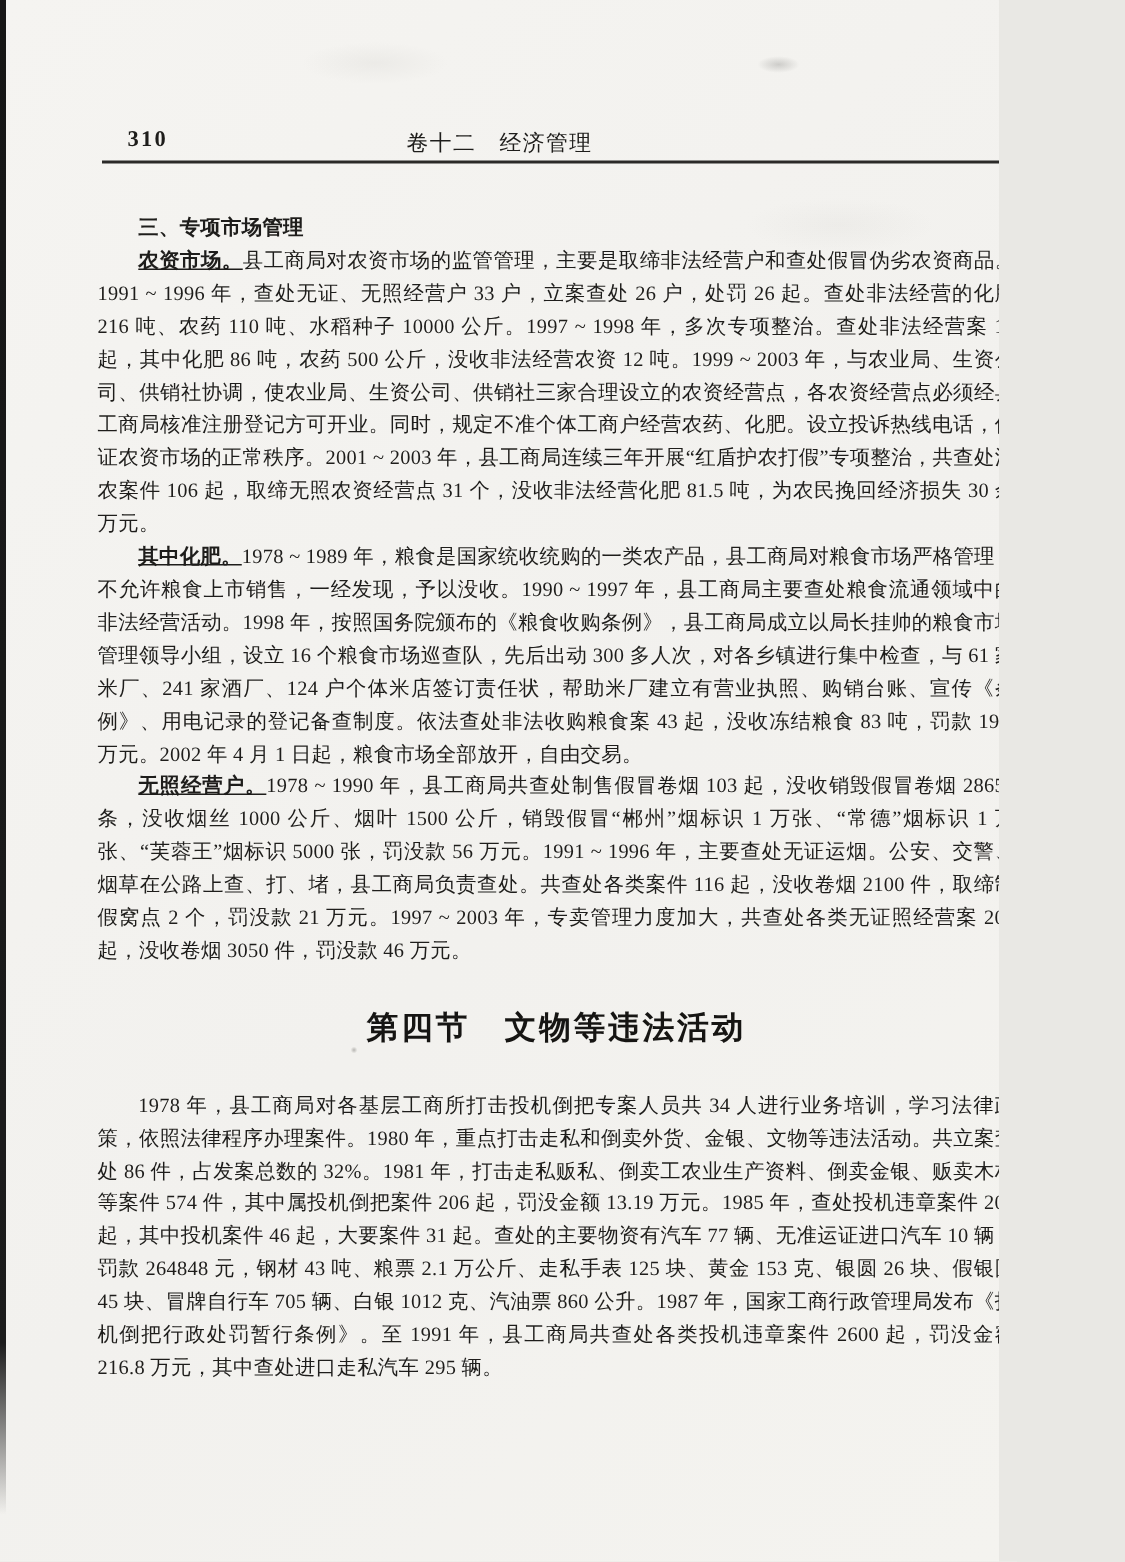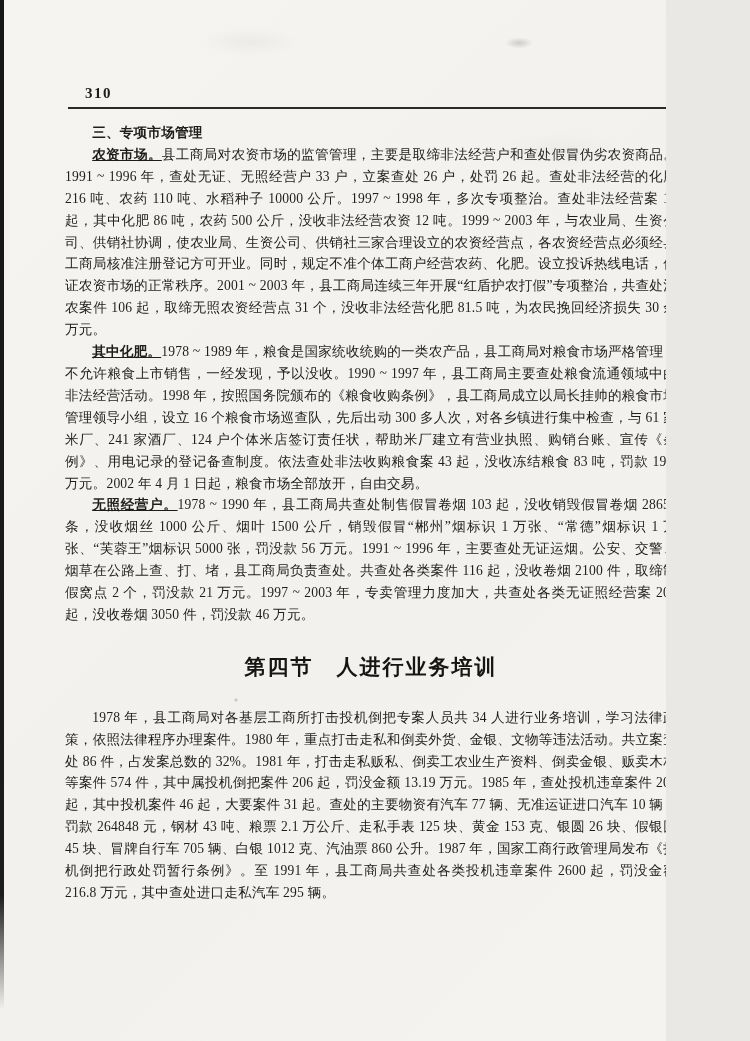--- a/index.html
+++ b/index.html
@@ -40,20 +40,21 @@
     position: absolute; left: 65px; top: 122px; width: 612px;
     font-size: 13.6px; line-height: 21.9px;
     text-align: justify; letter-spacing: 0.2px;
   }
   .para { text-align: justify; }
   .indent { text-indent: 2em; }
   .sub-heading {
     font-size: 13.6px; font-weight: bold; text-indent: 2em;
     font-family: Liberation Serif, serif;
     line-height: 21.9px;
+    margin-top: 19px;
   }
   .lead {
     font-weight: bold;
     font-family: "Liberation Sans", "DejaVu Sans", sans-serif;
     text-decoration: underline;
   }
   .section-title {
     text-align: center; text-indent: 0;
     font-size: 21px; font-weight: bold; letter-spacing: 2px;
     font-family: "Liberation Sans", "DejaVu Sans", sans-serif;
@@ -61,29 +62,30 @@
     color: #161513;
   }
 </style>
 </head>
 <body>
 
 <div class="page">
   <div class="edge-strip"></div>
 
   <div class="page-num">310</div>
+  <div class="running-head">卷十二　经济管理</div>
   <div class="header-rule"></div>
 
   <div class="content">
 
     <h3 class="sub-heading">三、专项市场管理</h3>
 
     <p class="para indent"><b class="lead">农资市场。</b><span>县工商局对农资市场的监管管理，主要是取缔非法经营户和查处假冒伪劣农资商品。1991 ~ 1996 年，查处无证、无照经营户 33 户，立案查处 26 户，处罚 26 起。查处非法经营的化肥 216 吨、农药 110 吨、水稻种子 10000 公斤。1997 ~ 1998 年，多次专项整治。查处非法经营案 12 起，其中化肥 86 吨，农药 500 公斤，没收非法经营农资 12 吨。1999 ~ 2003 年，与农业局、生资公司、供销社协调，使农业局、生资公司、供销社三家合理设立的农资经营点，各农资经营点必须经县工商局核准注册登记方可开业。同时，规定不准个体工商户经营农药、化肥。设立投诉热线电话，保证农资市场的正常秩序。2001 ~ 2003 年，县工商局连续三年开展“红盾护农打假”专项整治，共查处涉农案件 106 起，取缔无照农资经营点 31 个，没收非法经营化肥 81.5 吨，为农民挽回经济损失 30 余万元。</span></p>
 
     <p class="para indent"><b class="lead">其中化肥。</b><span>1978 ~ 1989 年，粮食是国家统收统购的一类农产品，县工商局对粮食市场严格管理，不允许粮食上市销售，一经发现，予以没收。1990 ~ 1997 年，县工商局主要查处粮食流通领域中的非法经营活动。1998 年，按照国务院颁布的《粮食收购条例》，县工商局成立以局长挂帅的粮食市场管理领导小组，设立 16 个粮食市场巡查队，先后出动 300 多人次，对各乡镇进行集中检查，与 61 家米厂、241 家酒厂、124 户个体米店签订责任状，帮助米厂建立有营业执照、购销台账、宣传《条例》、用电记录的登记备查制度。依法查处非法收购粮食案 43 起，没收冻结粮食 83 吨，罚款 19.8 万元。2002 年 4 月 1 日起，粮食市场全部放开，自由交易。</span></p>
 
     <p class="para indent"><b class="lead">无照经营户。</b><span>1978 ~ 1990 年，县工商局共查处制售假冒卷烟 103 起，没收销毁假冒卷烟 28650 条，没收烟丝 1000 公斤、烟叶 1500 公斤，销毁假冒“郴州”烟标识 1 万张、“常德”烟标识 1 万张、“芙蓉王”烟标识 5000 张，罚没款 56 万元。1991 ~ 1996 年，主要查处无证运烟。公安、交警、烟草在公路上查、打、堵，县工商局负责查处。共查处各类案件 116 起，没收卷烟 2100 件，取缔制假窝点 2 个，罚没款 21 万元。1997 ~ 2003 年，专卖管理力度加大，共查处各类无证照经营案 203 起，没收卷烟 3050 件，罚没款 46 万元。</span></p>
 
-    <h2 class="section-title">第四节　人进行业务培训</h2>
+    <h2 class="section-title">第四节　文物等违法活动</h2>
 
     <p class="para indent">1978 年，县工商局对各基层工商所打击投机倒把专案人员共 34 人进行业务培训，学习法律政策，依照法律程序办理案件。1980 年，重点打击走私和倒卖外货、金银、文物等违法活动。共立案查处 86 件，占发案总数的 32%。1981 年，打击走私贩私、倒卖工农业生产资料、倒卖金银、贩卖木材等案件 574 件，其中属投机倒把案件 206 起，罚没金额 13.19 万元。1985 年，查处投机违章案件 205 起，其中投机案件 46 起，大要案件 31 起。查处的主要物资有汽车 77 辆、无准运证进口汽车 10 辆，罚款 264848 元，钢材 43 吨、粮票 2.1 万公斤、走私手表 125 块、黄金 153 克、银圆 26 块、假银圆 45 块、冒牌自行车 705 辆、白银 1012 克、汽油票 860 公升。1987 年，国家工商行政管理局发布《投机倒把行政处罚暂行条例》。至 1991 年，县工商局共查处各类投机违章案件 2600 起，罚没金额 216.8 万元，其中查处进口走私汽车 295 辆。</p>
   </div>
 </div>
 
 </body></html>

